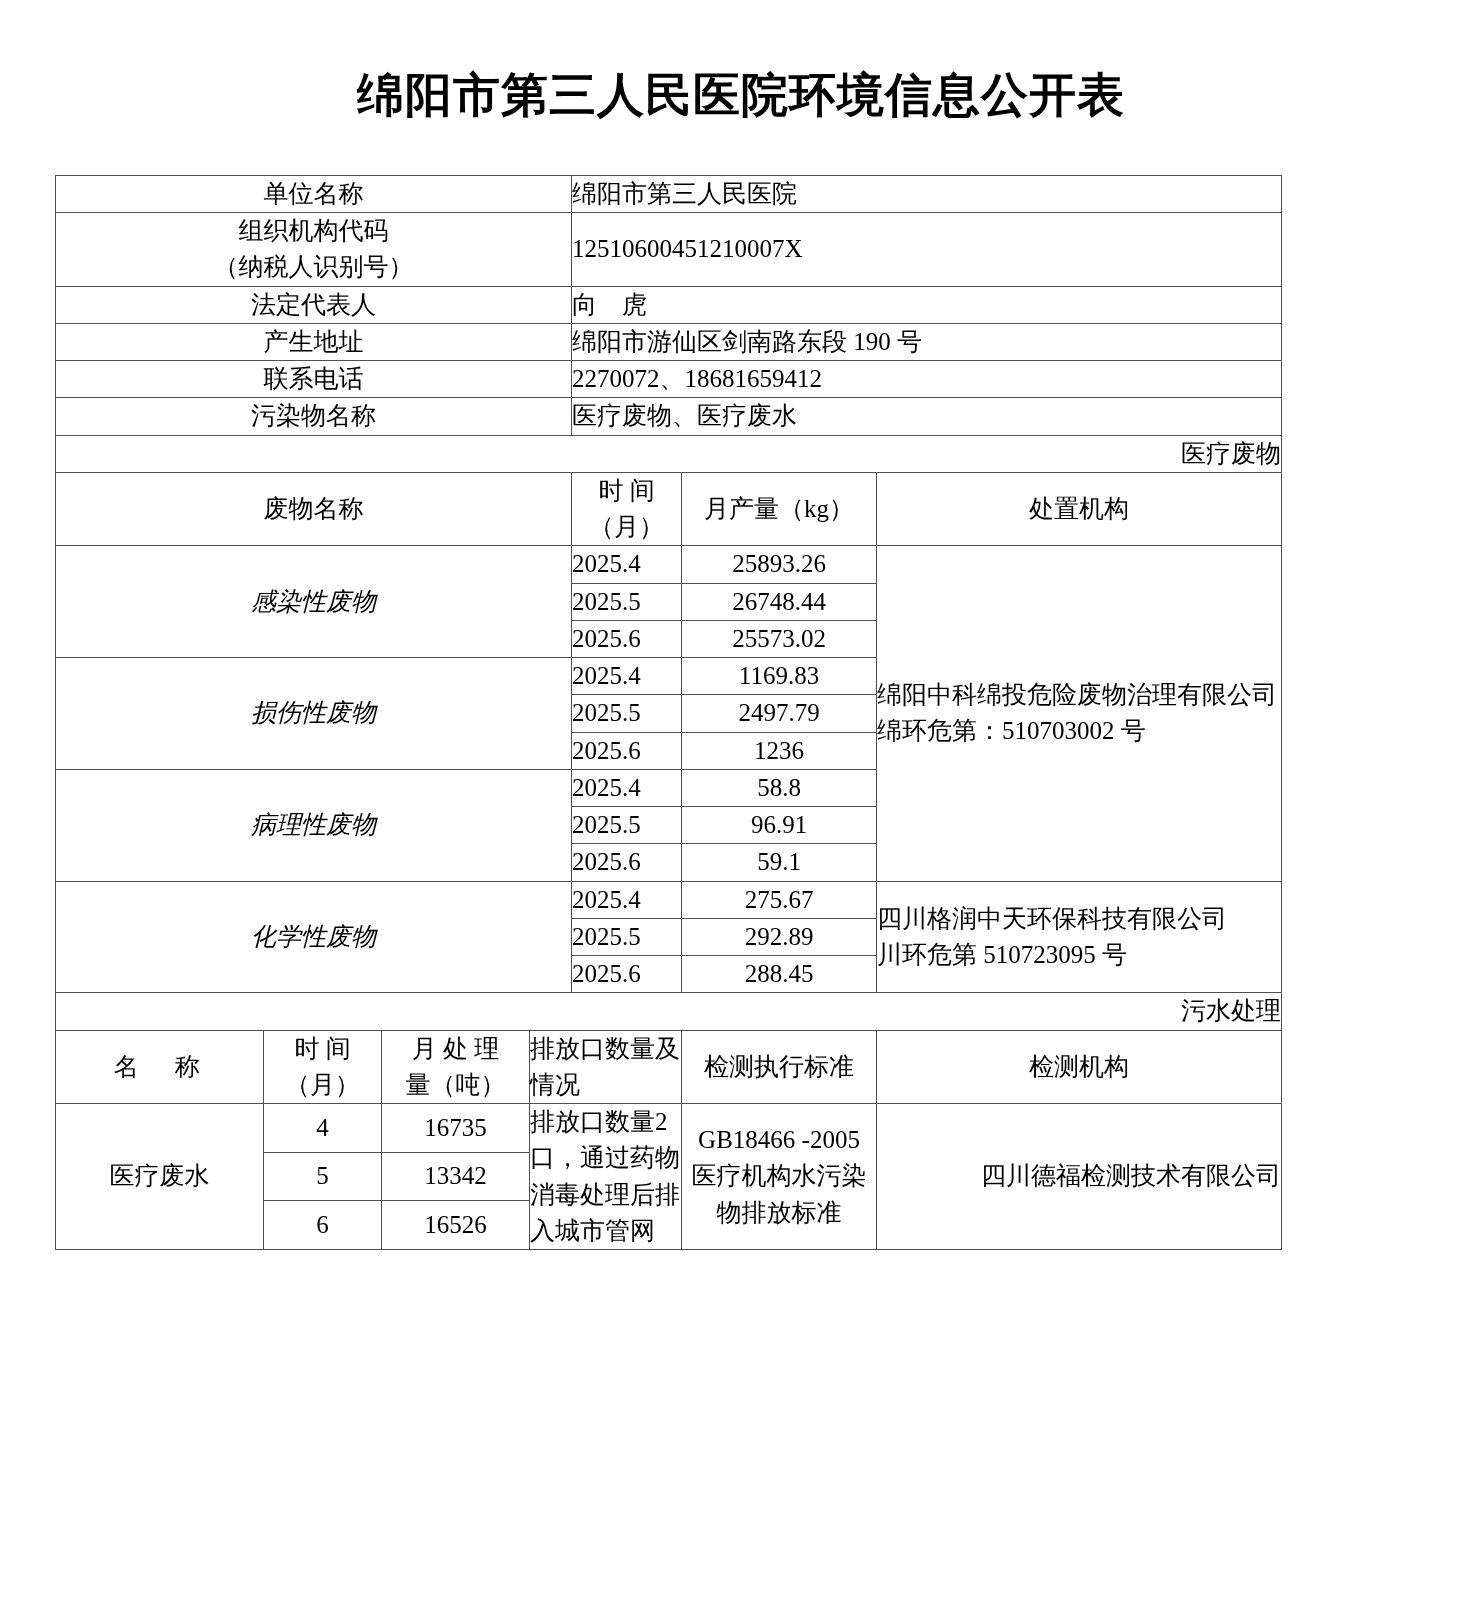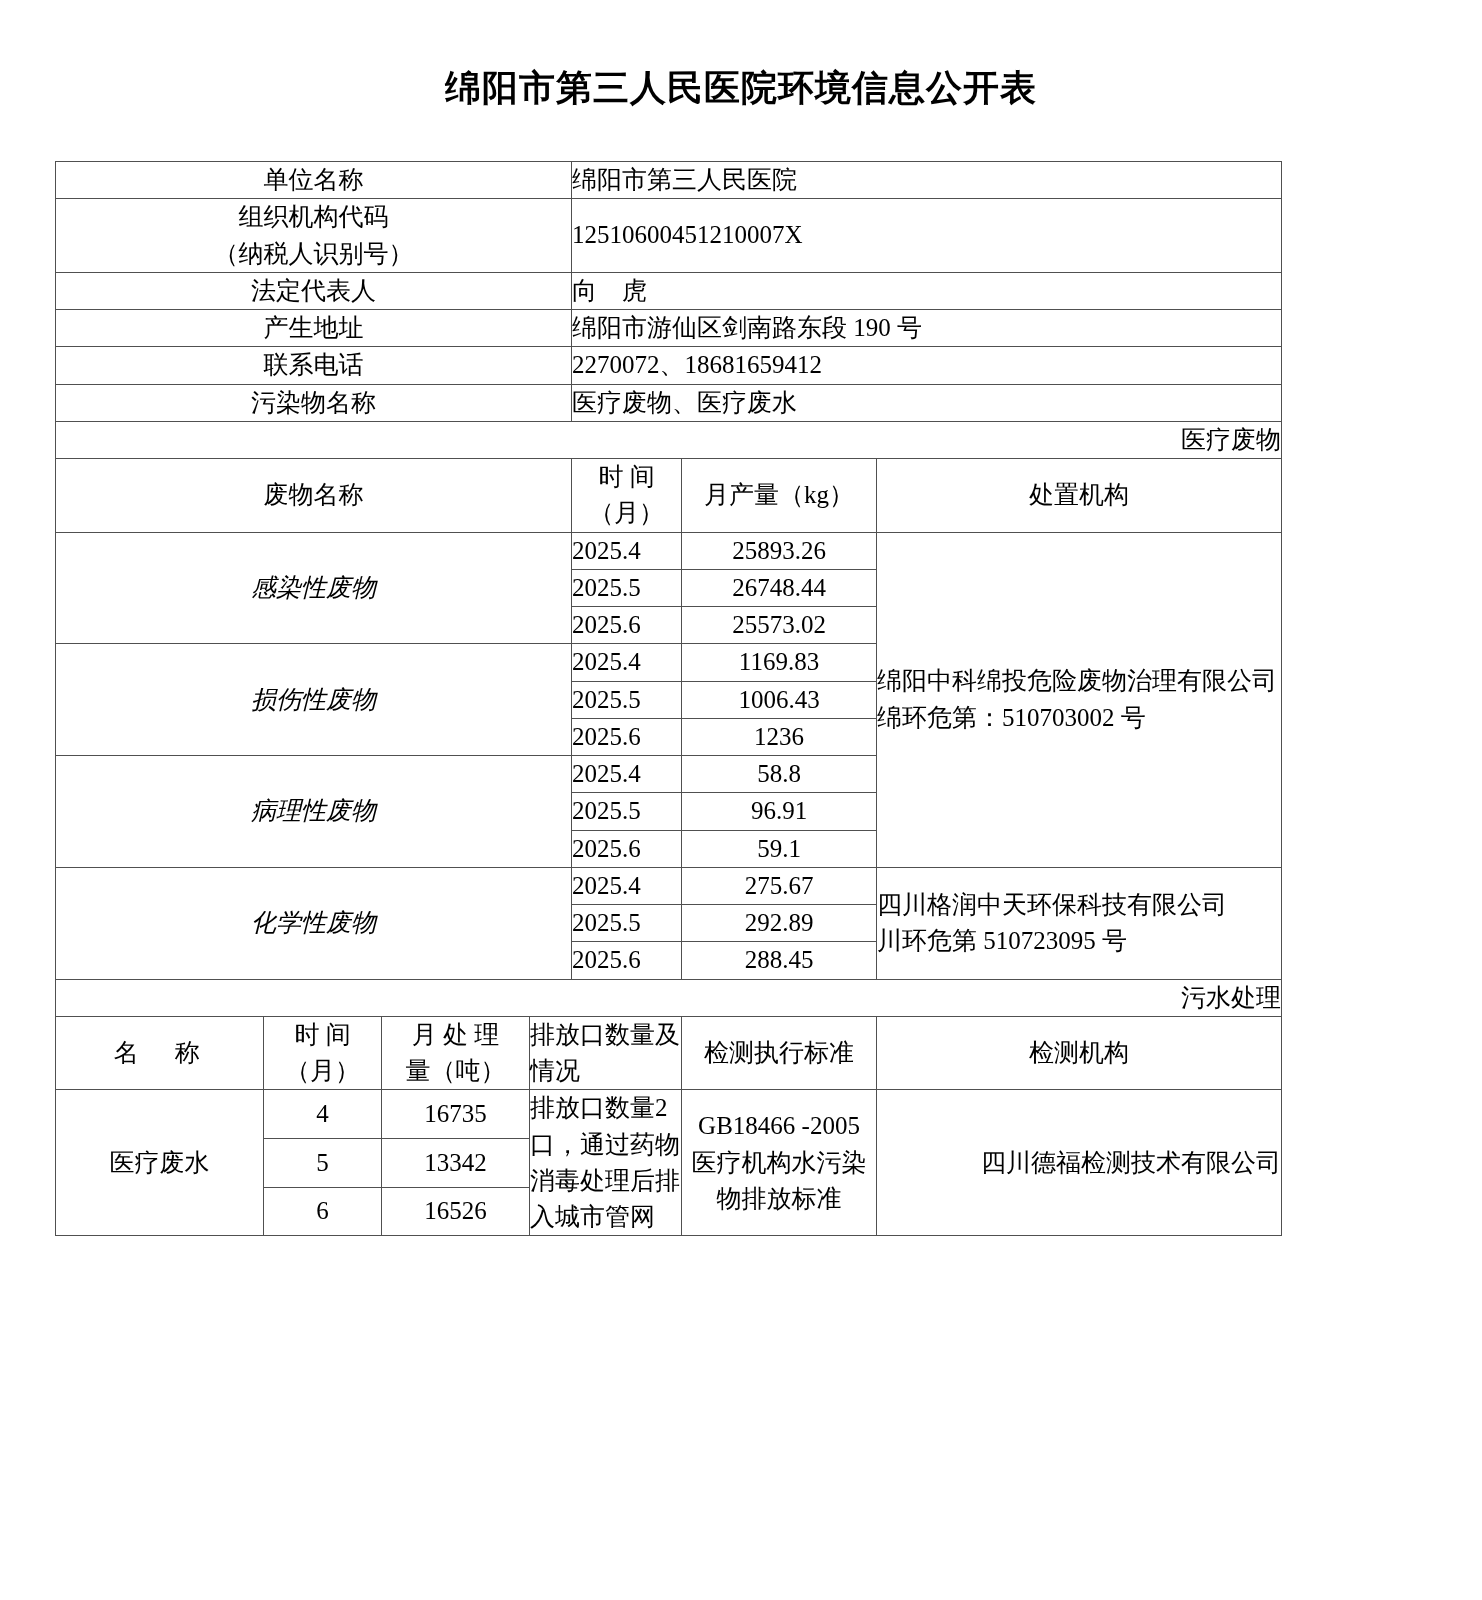--- a/index.html
+++ b/index.html
@@ -15,21 +15,21 @@
     overflow: hidden;
   }
   .page {
     position: relative;
     width: 1482px;
     height: 1600px;
     box-sizing: border-box;
   }
   .doc-title {
     text-align: center;
-    font-size: 36px;
+    font-size: 47px;
     font-weight: bold;
     letter-spacing: 1px;
     margin: 0;
     padding-top: 66px;
     padding-bottom: 0;
     line-height: 1.25;
     font-family: "Liberation Serif", "DejaVu Serif", serif;
   }
   table.main {
     border-collapse: collapse;
@@ -197,21 +197,21 @@
         <td class="qty">25573.02</td>
       </tr>
 
       <tr>
         <td class="cat" colspan="4" rowspan="3">损伤性废物</td>
         <td class="mon">2025.4</td>
         <td class="qty">1169.83</td>
       </tr>
       <tr>
         <td class="mon">2025.5</td>
-        <td class="qty">1006.43</td>
+        <td class="qty">2497.79</td>
       </tr>
       <tr>
         <td class="mon">2025.6</td>
         <td class="qty">1236</td>
       </tr>
 
       <tr>
         <td class="cat" colspan="4" rowspan="3">病理性废物</td>
         <td class="mon">2025.4</td>
         <td class="qty">58.8</td>

